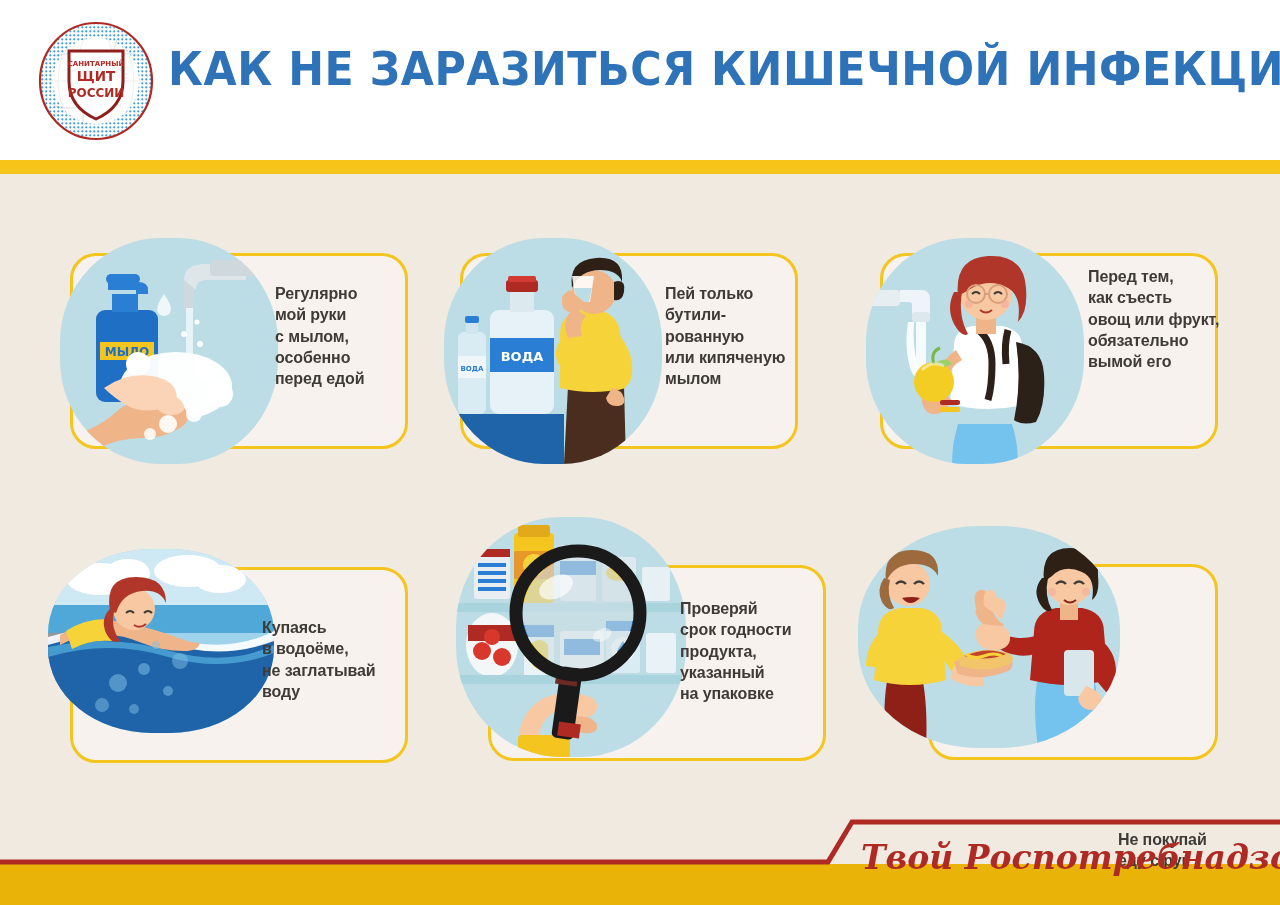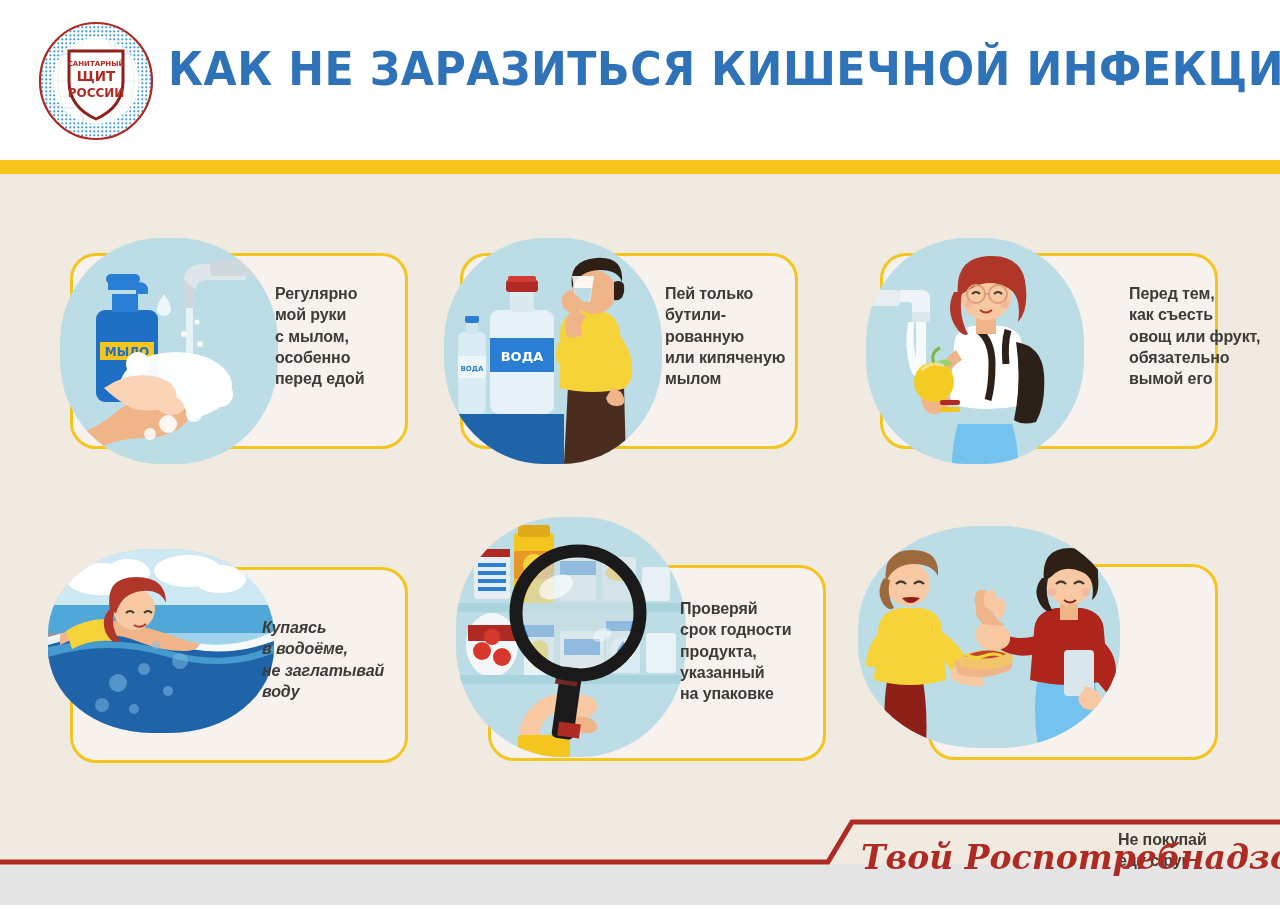--- a/index.html
+++ b/index.html
@@ -2,21 +2,21 @@
 <html lang="ru"><head>
 <meta charset="utf-8">
 <style>
   html,body{margin:0;padding:0;}
   body{
     width:1280px;height:905px;
     background:#ffffff;
     font-family:"Liberation Sans", sans-serif;
     overflow:hidden;
   }
-  .poster{position:relative;width:1280px;height:905px;background:#e5e5e5;overflow:hidden;}
+  .poster{position:relative;width:1280px;height:905px;background:#eab308;overflow:hidden;}
 
   
   .header{
     position:absolute;left:0;top:0;width:1280px;height:160px;
     background:#ffffff;
     display:flex;align-items:center;
   }
   .logo{
     position:absolute;left:33px;top:18px;width:126px;height:126px;
   }
@@ -275,21 +275,21 @@
             <circle cx="132" cy="56" r="9" fill="none" stroke="#d8a07a" stroke-width="2"></circle>
             <line x1="119" y1="56" x2="123" y2="56" stroke="#d8a07a" stroke-width="2"></line>
             <path d="M106 56 q4 -4 8 0" fill="none" stroke="#3e3a36" stroke-width="2"></path>
             <path d="M128 56 q4 -4 8 0" fill="none" stroke="#3e3a36" stroke-width="2"></path>
             <path d="M114 72 q6 5 12 0" fill="none" stroke="#b0362a" stroke-width="2"></path>
             <circle cx="103" cy="66" r="4" fill="#f2a99a" opacity="0.6"></circle>
             <circle cx="139" cy="66" r="4" fill="#f2a99a" opacity="0.6"></circle>
           </svg>
         </div>
       </div>
-      <div class="card-text" style="left:1088px;top:109px;width:150px;margin-left:41px;">Перед тем,
+      <div class="card-text" style="left:1088px;top:92px;width:150px;">Перед тем,
 как съесть
 овощ или фрукт,
 обязательно
 вымой его</div>
     </div>
 
     <div class="card">
       <div class="card-frame" style="left:70px;top:393px;width:338px;height:196px;"></div>
       <div class="card-art" style="left:48px;top:375px;width:226px;height:184px;">
         <div class="blob" style="background:#9fd3ec;">
@@ -324,21 +324,21 @@
             <circle cx="70" cy="134" r="9" fill="#7fc0e4" opacity="0.55"></circle>
             <circle cx="96" cy="120" r="6" fill="#7fc0e4" opacity="0.55"></circle>
             <circle cx="120" cy="142" r="5" fill="#7fc0e4" opacity="0.55"></circle>
             <circle cx="132" cy="112" r="8" fill="#7fc0e4" opacity="0.5"></circle>
             <circle cx="54" cy="156" r="7" fill="#7fc0e4" opacity="0.5"></circle>
             <circle cx="86" cy="160" r="5" fill="#7fc0e4" opacity="0.5"></circle>
             <circle cx="108" cy="96" r="4" fill="#7fc0e4" opacity="0.5"></circle>
           </svg>
         </div>
       </div>
-      <div class="card-text" style="left:262px;top:443px;width:150px;font-style:italic;">Купаясь
+      <div class="card-text" style="left:262px;top:443px;width:150px;">Купаясь
 в водоёме,
 не заглатывай
 воду</div>
     </div>
 
     <div class="card">
       <div class="card-frame" style="left:488px;top:391px;width:338px;height:196px;"></div>
       <div class="card-art" style="left:456px;top:343px;width:230px;height:240px;">
         <div class="blob">
           <svg width="230" height="240" viewBox="0 0 230 240">

